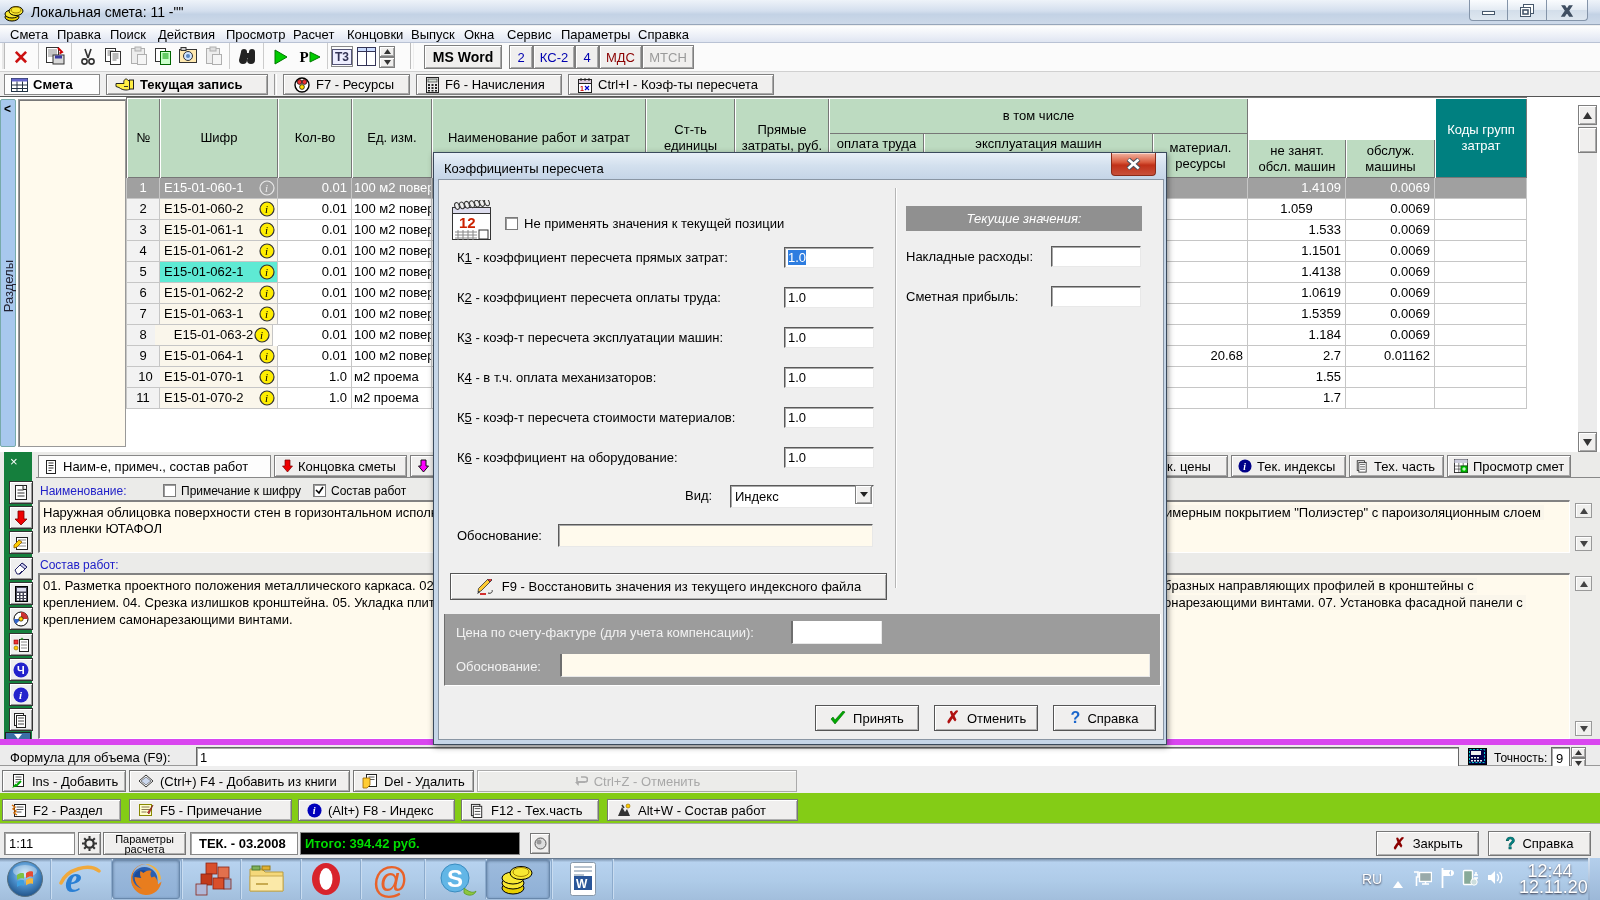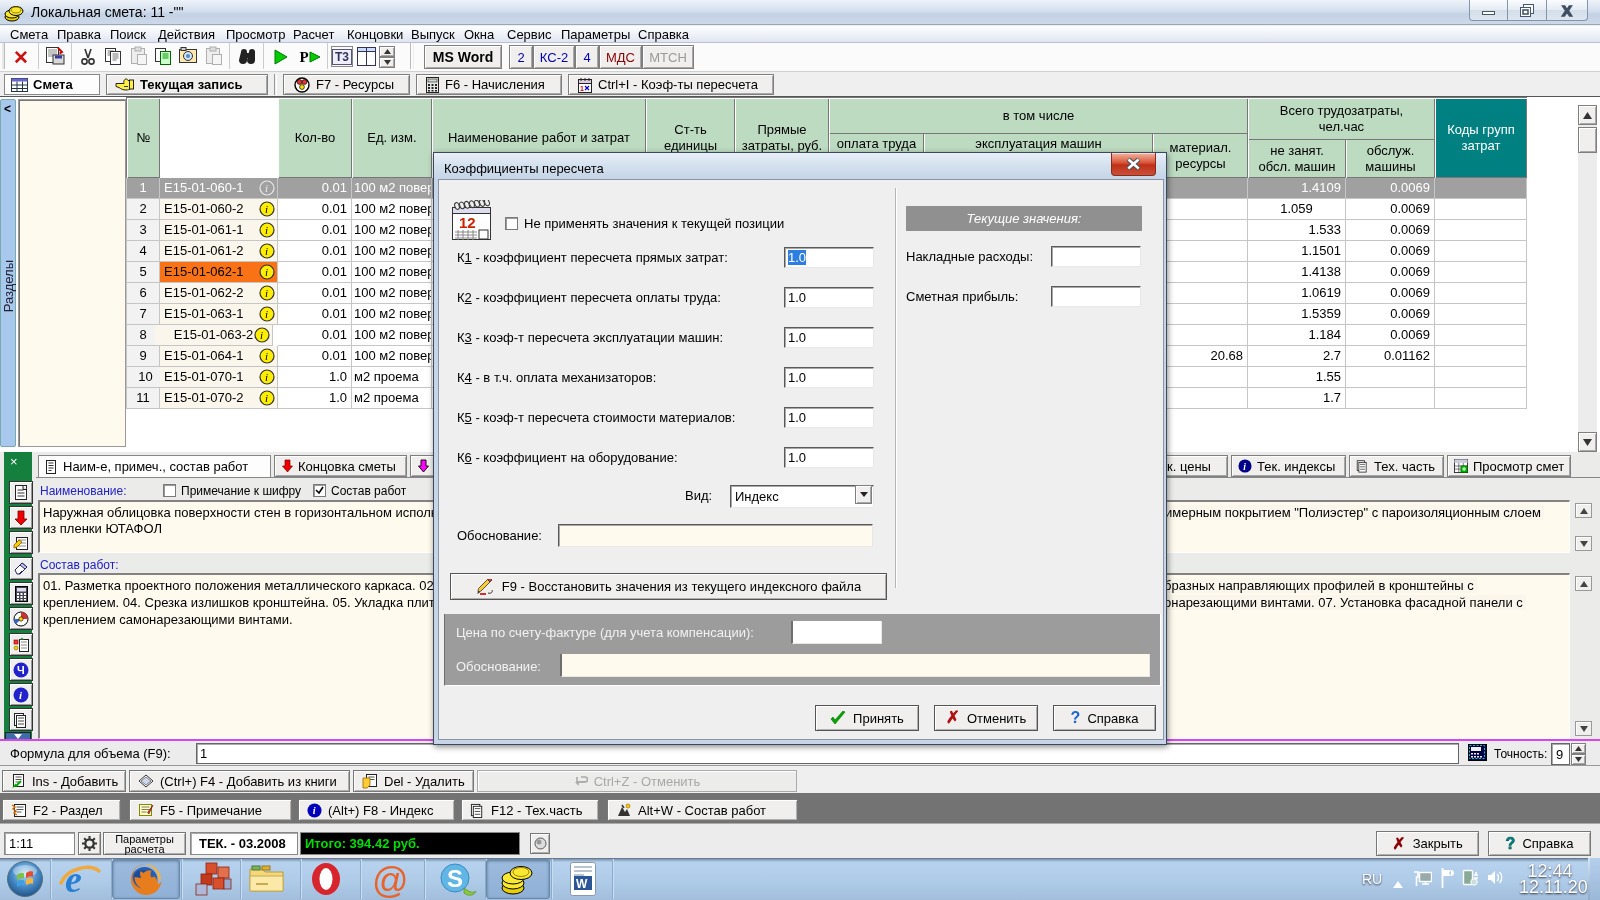--- a/index.html
+++ b/index.html
@@ -227,31 +227,31 @@
   <div class="abs" style="left:0;top:2px;width:16px;height:348px;background:#a8c8ee;border:1px solid #7aa;border-radius:2px">
     <div class="abs" style="left:3px;top:2px;font-weight:bold;font-size:12px">&lt;</div>
     <div class="abs" style="left:0px;top:160px;width:14px;font-size:13px;color:#223;writing-mode:vertical-rl;transform:rotate(180deg)">Разделы</div>
   </div>
 
   <div class="abs cream" style="left:18px;top:2px;width:108px;height:348px;border:1px solid #999;box-shadow:inset 1px 1px 0 #777"></div>
 
   <div class="abs" id="tbl" style="left:126px;top:0px;width:1452px;height:356px;background:#fff">
   <div class="abs" style="left:0;top:0;width:1401px;height:81px;border-left:1px solid #777;border-top:1px solid #777">
   <div class="hc" style="left:1px;top:1px;width:32px;height:79px">№</div>
+  <div class="hc" style="left:34px;top:1px;width:117px;height:79px">Шифр</div>
   <div class="hc" style="left:152px;top:1px;width:73px;height:79px">Кол-во</div>
   <div class="hc" style="left:226px;top:1px;width:79px;height:79px">Ед. изм.</div>
   <div class="hc" style="left:306px;top:1px;width:213px;height:79px">Наименование работ и затрат</div>
   <div class="hc" style="left:609px;top:1px;width:93px;height:79px">Прямые<br>затраты, руб.</div>
   <div class="hc" style="left:520px;top:1px;width:88px;height:79px">Ст-ть<br>единицы</div>
   <div class="hc" style="left:703px;top:1px;width:418px;height:35px">в том числе</div>
   <div class="hc" style="left:703px;top:36px;width:94px;height:20px">оплата труда</div>
   <div class="hc" style="left:798px;top:36px;width:228px;height:20px">эксплуатация машин</div>
   <div class="abs" style="left:703px;top:57px;width:323px;height:24px;background:#bddbc1;border-bottom:1px solid #777"></div>
   <div class="hc" style="left:1027px;top:36px;width:94px;height:44px">материал.<br>ресурсы</div>
-  <div class="hc" style="left:1122px;top:1px;width:186px;height:41px">Всего трудозатраты,<br>чел.час</div>
   <div class="hc" style="left:1122px;top:42px;width:97px;height:38px">не занят.<br>обсл. машин</div>
   <div class="hc" style="left:1220px;top:42px;width:88px;height:38px">обслуж.<br>машины</div>
   <div class="hc" style="left:1309px;top:1px;width:91px;height:79px;background:#008080;color:#fff">Коды групп<br>затрат</div>
   </div>
   <div class="abs" style="left:0;top:81px;width:1401px;height:21px;border-left:1px solid #c6c6c6;background:#a0a0a0;color:#fff">
   <div class="rc" style="left:0px;top:0;width:33px;height:21px;text-align:center;padding:2px 4px 0 4px">1</div>
   <div class="rc" style="left:33px;top:0;width:118px;height:21px;text-align:left;padding:2px 4px 0 4px">Е15-01-060-1<svg width="16" height="16" viewBox="0 0 16 16" style="position:absolute;right:2px;top:2px">
             <circle cx="8" cy="8" r="7" fill="none" stroke="#e8e8e8" stroke-width="1.2"></circle>
             <text x="6" y="12" font-size="11" font-style="italic" font-family="Liberation Serif" fill="#eee">i</text>
           </svg></div>
@@ -316,21 +316,21 @@
   <div class="rc" style="left:608px;top:0;width:94px;height:21px;text-align:left;padding:2px 4px 0 4px"></div>
   <div class="rc" style="left:702px;top:0;width:95px;height:21px;text-align:left;padding:2px 4px 0 4px"></div>
   <div class="rc" style="left:797px;top:0;width:229px;height:21px;text-align:left;padding:2px 4px 0 4px"></div>
   <div class="rc" style="left:1026px;top:0;width:95px;height:21px;text-align:right;padding:2px 4px 0 4px"></div>
   <div class="rc" style="left:1121px;top:0;width:98px;height:21px;text-align:right;padding:2px 4px 0 4px">1.1501</div>
   <div class="rc" style="left:1219px;top:0;width:89px;height:21px;text-align:right;padding:2px 4px 0 4px">0.0069</div>
   <div class="rc" style="left:1308px;top:0;width:92px;height:21px;text-align:left;padding:2px 4px 0 4px"></div>
   </div>
   <div class="abs" style="left:0;top:165px;width:1401px;height:21px;border-left:1px solid #c6c6c6;">
   <div class="rc" style="left:0px;top:0;width:33px;height:21px;background:#f2f2f2;text-align:center;padding:2px 4px 0 4px">5</div>
-  <div class="rc" style="left:33px;top:0;width:118px;height:21px;background:#f97316;text-align:left;padding:2px 4px 0 4px">Е15-01-062-1<svg width="16" height="16" viewBox="0 0 16 16" style="position:absolute;right:2px;top:2px">
+  <div class="rc" style="left:33px;top:0;width:118px;height:21px;background:#5eead4;text-align:left;padding:2px 4px 0 4px">Е15-01-062-1<svg width="16" height="16" viewBox="0 0 16 16" style="position:absolute;right:2px;top:2px">
             <circle cx="8" cy="8" r="7" fill="#ffee00" stroke="#333" stroke-width="1.2"></circle>
             <text x="6" y="12" font-size="11" font-style="italic" font-family="Liberation Serif" fill="#000">i</text>
           </svg></div>
   <div class="rc" style="left:151px;top:0;width:74px;height:21px;text-align:right;padding:2px 4px 0 4px">0.01</div>
   <div class="rc" style="left:225px;top:0;width:80px;height:21px;text-align:left;padding:2px 0 0 2px">100 м2 повер</div>
   <div class="rc" style="left:305px;top:0;width:214px;height:21px;text-align:left;padding:2px 4px 0 4px"></div>
   <div class="rc" style="left:519px;top:0;width:89px;height:21px;text-align:left;padding:2px 4px 0 4px"></div>
   <div class="rc" style="left:608px;top:0;width:94px;height:21px;text-align:left;padding:2px 4px 0 4px"></div>
   <div class="rc" style="left:702px;top:0;width:95px;height:21px;text-align:left;padding:2px 4px 0 4px"></div>
   <div class="rc" style="left:797px;top:0;width:229px;height:21px;text-align:left;padding:2px 4px 0 4px"></div>
@@ -629,21 +629,21 @@
         <path d="M4 0L8 6H0z" fill="#444"></path>
       </svg>
     </div>
   <div class="abs ctr" style="left:1575px;top:269px;width:17px;height:15px;background:#efefed;border:1px solid #999;box-shadow:inset 1px 1px 0 #fff">
       <svg width="8" height="6">
         <path d="M4 6L0 0h8z" fill="#444"></path>
       </svg>
     </div>
 </div>
 
-<div class="abs" id="formularow" style="left:0;top:739px;width:1600px;height:27px;background:#ececec;border-top:2px solid #d946ef;border-bottom:1px solid #999">
+<div class="abs" id="formularow" style="left:0;top:739px;width:1600px;height:27px;background:#ececec;border-top:6px solid #d946ef;border-bottom:1px solid #999">
   <div class="abs" style="left:10px;top:5px">Формула для объема (F9):</div>
   <div class="abs" style="left:196px;top:2px;width:1263px;height:21px;background:#fff;border:1px solid #666;box-shadow:inset 1px 1px 0 #aaa;padding:2px 0 0 3px">1</div>
   <div class="abs" style="left:1468px;top:3px"><svg width="19" height="17" viewBox="0 0 19 17">
         <rect x="0.5" y="0.5" width="18" height="16" fill="#004" stroke="#000"></rect>
         <rect x="1.5" y="1.5" width="15" height="13" fill="none" stroke="#0cc" stroke-dasharray="2 1.5"></rect>
         <rect x="3" y="3" width="10" height="4" fill="#eee"></rect>
         <g fill="#eee">
           <rect x="3" y="9" width="2" height="1.5"></rect>
           <rect x="6" y="9" width="2" height="1.5"></rect>
           <rect x="9" y="9" width="2" height="1.5"></rect>
@@ -688,21 +688,21 @@
         <path d="M6.5 3h6M6.5 5.5h6" stroke="#555"></path>
         <path d="M1 4h7v7l-3 3H1z" fill="#fc3" stroke="#960" stroke-width=".8"></path>
       </svg>Del - Удалить</div>
   <div class="abs" style="left:477px;top:4px;width:320px;height:22px;background:#ececea;border:1px solid #aaa;box-shadow:inset 1px 1px 0 #fff;display:flex;align-items:center;justify-content:center;color:#a8a8a8">
     <svg width="14" height="12" viewBox="0 0 14 12" style="margin-right:6px">
         <path d="M3 2v5h8a3 3 0 000-0" fill="none" stroke="#aaa" stroke-width="1.6"></path>
         <path d="M5 7H1l3.5 4z" fill="#aaa"></path>
         <path d="M4 7h7a2.5 2.5 0 100-5H7" fill="none" stroke="#aaa" stroke-width="1.6"></path>
       </svg>Ctrl+Z - Отменить</div>
 </div>
-<div class="abs" id="btnrow2" style="left:0;top:793px;width:1600px;height:30px;background:#737373">
+<div class="abs" id="btnrow2" style="left:0;top:793px;width:1600px;height:30px;background:#84cc16">
   <div class="abs wbtn" style="left:2px;top:6px;width:119px;height:22px;padding-left:8px">
     <svg width="16" height="15" viewBox="0 0 16 15" style="margin-right:6px">
         <rect x="3.5" y="1.5" width="11" height="12" fill="#fff" stroke="#222"></rect>
         <path d="M5.5 4h7M5.5 6.5h7M5.5 9h5" stroke="#555"></path>
         <path d="M1 2l3 2-2 2 3 2-2 2 3 2" fill="none" stroke="#c60" stroke-width="1.4"></path>
       </svg>F2 - Раздел</div>
   <div class="abs wbtn" style="left:129px;top:6px;width:163px;height:22px;padding-left:8px">
     <svg width="16" height="14" viewBox="0 0 16 14" style="margin-right:6px">
         <rect x="1.5" y="1.5" width="12" height="11" fill="#ffc" stroke="#880"></rect>
         <path d="M3.5 4h8M3.5 6.5h8M3.5 9h5" stroke="#875"></path>

